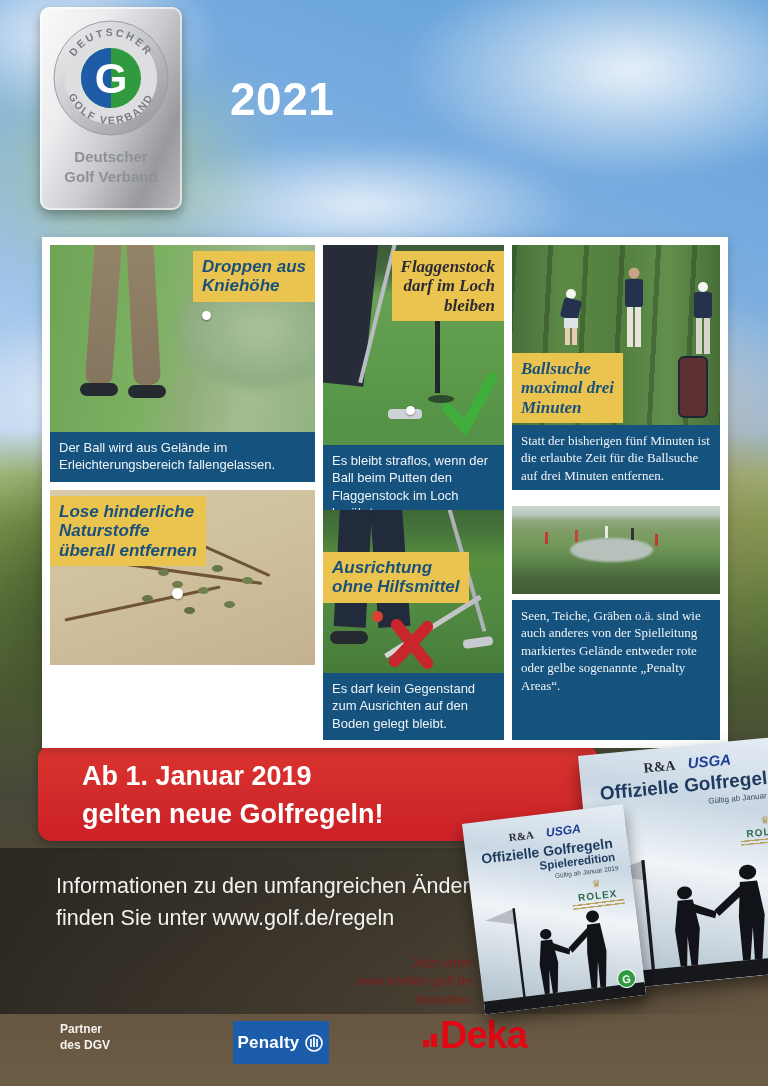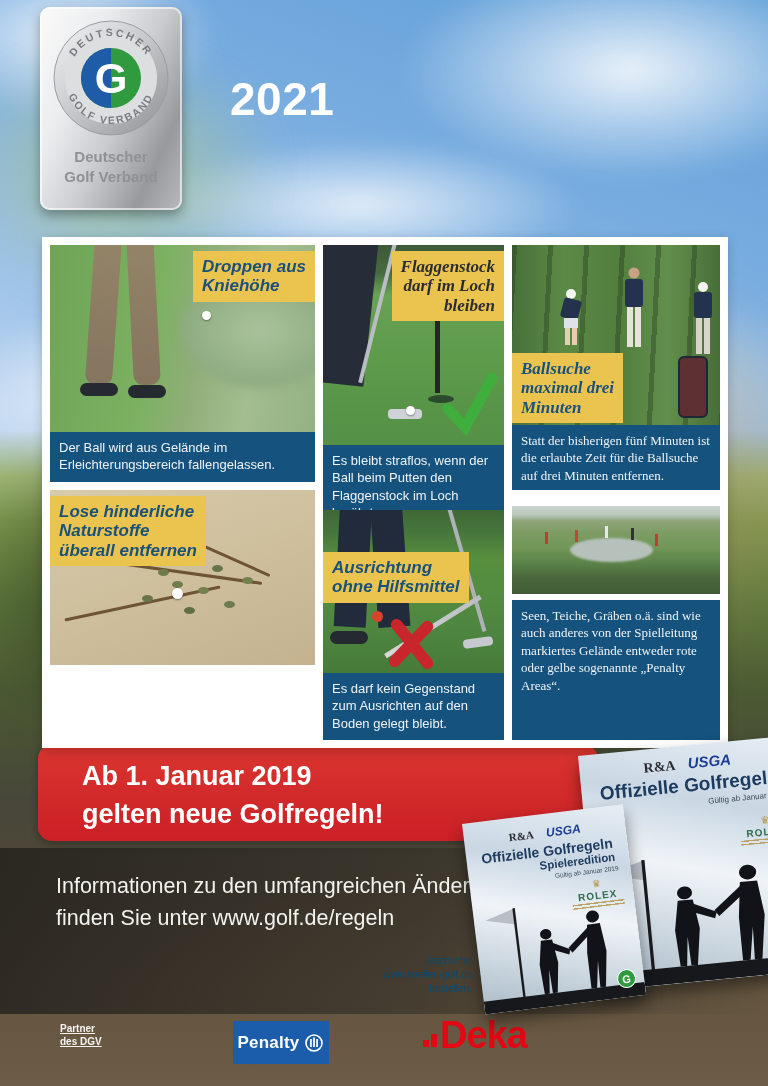--- a/index.html
+++ b/index.html
@@ -86,22 +86,22 @@
   .flags{position:absolute;left:16%;top:30%;width:3px;height:12px;background:#c23a30;
     box-shadow:110px 2px 0 #c23a30,60px -6px 0 rgba(255,255,255,.8),86px -4px 0 rgba(40,40,45,.9),30px -2px 0 rgba(200,60,50,.9);}
   .mark{position:absolute;z-index:2;}
   
   .banner{position:absolute;left:38px;top:745px;width:560px;height:96px;border-radius:14px;z-index:1;
     background:linear-gradient(180deg,#da3530 0%,#cb2026 100%);box-shadow:0 3px 8px rgba(0,0,0,.3);}
   .banner-text{position:absolute;left:22px;top:12px;color:#fff;font-size:27px;font-weight:600;
     line-height:1.42;white-space:pre-line;margin-left:22px;}
   .info-text{position:absolute;left:56px;top:870px;z-index:2;color:#f2f2ee;font-size:21.5px;
     font-weight:500;line-height:1.5;white-space:pre-line;}
-  .order-note{position:absolute;left:312px;top:954px;width:160px;z-index:2;color:#0c4a6e;
-    font-size:10px;line-height:1.42;text-align:right;white-space:pre-line;}
+  .order-note{position:absolute;left:312px;top:954px;width:160px;z-index:2;color:#7f1d1d;
+    font-size:13px;line-height:1.42;text-align:right;white-space:pre-line;}
   
   .book{position:absolute;box-sizing:border-box;overflow:hidden;
     background:linear-gradient(195deg,#e7eef5 0%,#c9d7e3 28%,#f0f4f8 52%,#a8bac7 100%);
     box-shadow:0 8px 16px rgba(0,0,0,.45);}
   .book-lg{left:578px;top:756px;width:216px;height:236px;transform:rotate(-5.5deg);transform-origin:top left;z-index:2;}
   .book-sm{left:462px;top:824px;width:162px;height:192px;transform:rotate(-7deg);transform-origin:top left;z-index:3;}
   .brands{margin-top:9px;text-align:center;}
   .ra{font-family:"Liberation Serif",serif;font-weight:bold;color:#2b2b33;}
   .usga{font-weight:bold;font-style:italic;color:#1c3e92;margin-left:8px;}
   .book-lg .ra{font-size:14px;}.book-lg .usga{font-size:15px;}
@@ -119,21 +119,21 @@
   .crown{color:#b5964a;font-size:10px;}
   .rname{color:#2f6b4e;font-weight:bold;font-size:10px;letter-spacing:1px;}
   .rline{width:52px;height:5px;margin:1px auto 0;
     background:repeating-linear-gradient(180deg,rgba(181,150,74,.85) 0 1.5px,transparent 1.5px 3.5px);}
   .scene{position:absolute;left:0;bottom:0;width:100%;height:58%;}
   .mini-g{position:absolute;right:8px;bottom:9px;width:17px;height:17px;border-radius:50%;
     background:#2f9a3e;border:1.5px solid #fff;color:#fff;font-size:11px;font-weight:bold;
     display:flex;align-items:center;justify-content:center;}
   
   .partner{position:absolute;left:60px;top:1022px;z-index:2;color:#f4f3f0;font-weight:bold;
-    font-size:10px;line-height:1.3;white-space:pre-line;text-decoration:underline;}
+    font-size:12px;line-height:1.3;white-space:pre-line;}
   .allianz{position:absolute;left:233px;top:1021px;width:96px;height:43px;background:#1b5cab;z-index:2;
     display:flex;align-items:center;justify-content:center;gap:5px;}
   .allianz-word{color:#fff;font-weight:bold;font-size:17px;letter-spacing:.2px;}
   .deka{position:absolute;left:423px;top:1016px;z-index:2;display:flex;align-items:flex-end;}
   .deka-bars{display:flex;align-items:flex-end;gap:2px;margin-right:3px;margin-bottom:7px;}
   .deka-bars i{display:block;background:#e30613;width:6px;}
   .deka-bars .s{height:7px;}.deka-bars .t{height:13px;}
   .deka-word{color:#e30613;font-weight:bold;font-size:38px;letter-spacing:-1px;line-height:1;}
 </style>
 </head>

